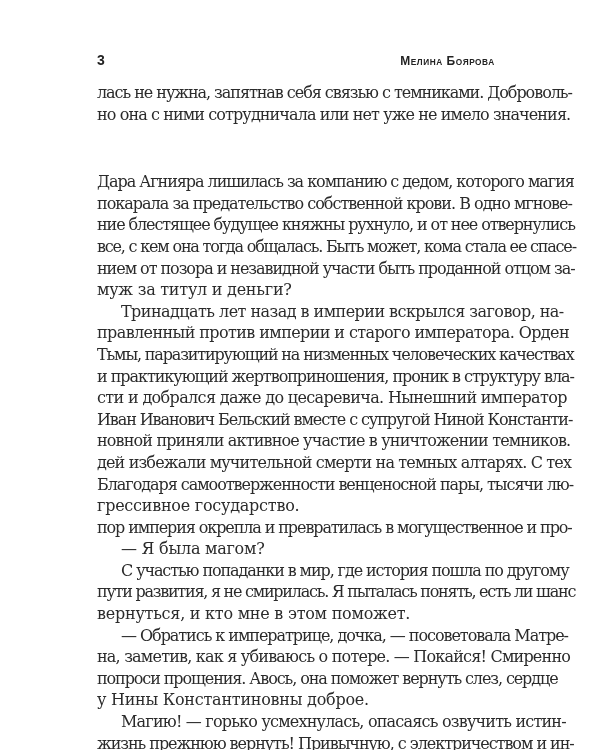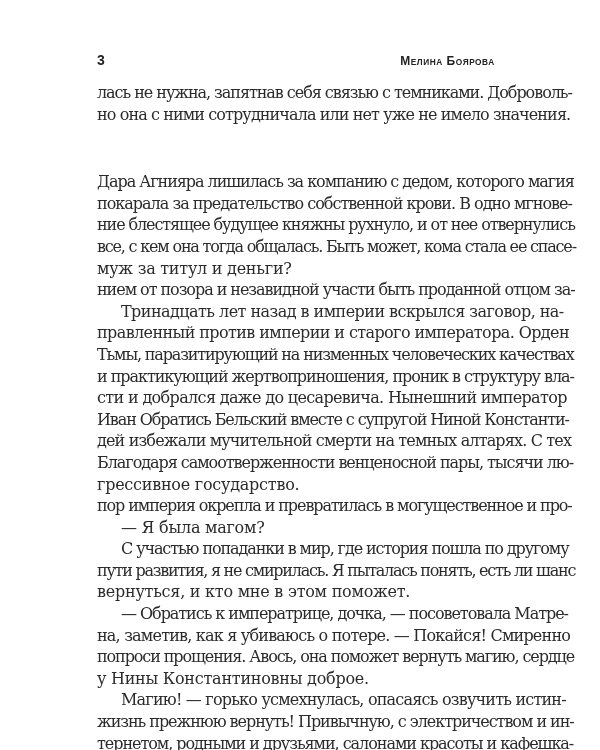--- a/index.html
+++ b/index.html
@@ -38,36 +38,37 @@
   <span class="running-title">Мелина Боярова</span>
 </div>
 
 <div class="text-body" id="text-body">
     <span class="line" style="letter-spacing: -1.05px;">лась не нужна, запятнав себя связью с темниками. Доброволь-</span>
     <span class="line" style="letter-spacing: -0.9px;">но она с ними сотрудничала или нет уже не имело значения.</span>
     <span class="line" style="letter-spacing: -1.05px; margin-top: 46px;">Дара Агнияра лишилась за компанию с дедом, которого магия</span>
     <span class="line" style="letter-spacing: -1px;">покарала за предательство собственной крови. В одно мгнове-</span>
     <span class="line" style="letter-spacing: -1.1px;">ние блестящее будущее княжны рухнуло, и от нее отвернулись</span>
     <span class="line" style="letter-spacing: -1.2px;">все, с кем она тогда общалась. Быть может, кома стала ее спасе-</span>
+    <span class="line" style="letter-spacing: -1.05px;">нием от позора и незавидной участи быть проданной отцом за-</span>
     <span class="line last" style="letter-spacing: -0.25px;">муж за титул и деньги?</span>
-    <span class="line" style="letter-spacing: -1.05px;">нием от позора и незавидной участи быть проданной отцом за-</span>
     <span class="line indent" style="letter-spacing: -0.55px;">Тринадцать лет назад в империи вскрылся заговор, на-</span>
     <span class="line" style="letter-spacing: -0.6px;">правленный против империи и старого императора. Орден</span>
     <span class="line" style="letter-spacing: -1.15px;">Тьмы, паразитирующий на низменных человеческих качествах</span>
     <span class="line" style="letter-spacing: -1.05px;">и практикующий жертвоприношения, проник в структуру вла-</span>
     <span class="line" style="letter-spacing: -0.65px;">сти и добрался даже до цесаревича. Нынешний император</span>
-    <span class="line" style="letter-spacing: -1.1px;">Иван Обратись Бельский вместе с супругой Ниной Константи-</span>
+    <span class="line" style="letter-spacing: -1.1px;">Иван Иванович Бельский вместе с супругой Ниной Константи-</span>
+    <span class="line" style="letter-spacing: -0.85px;">новной приняли активное участие в уничтожении темников.</span>
     <span class="line" style="letter-spacing: -0.85px;">дей избежали мучительной смерти на темных алтарях. С тех</span>
     <span class="line" style="letter-spacing: -1.05px;">Благодаря самоотверженности венценосной пары, тысячи лю-</span>
     <span class="line last" style="letter-spacing: -0.25px;">грессивное государство.</span>
     <span class="line" style="letter-spacing: -1.1px;">пор империя окрепла и превратилась в могущественное и про-</span>
     <span class="line indent last" style="letter-spacing: -0.25px;">— Я была магом?</span>
     <span class="line indent" style="letter-spacing: -1.1px;">С участью попаданки в мир, где история пошла по другому</span>
     <span class="line" style="letter-spacing: -1.25px;">пути развития, я не смирилась. Я пыталась понять, есть ли шанс</span>
     <span class="line last" style="letter-spacing: -0.25px;">вернуться, и кто мне в этом поможет.</span>
     <span class="line indent" style="letter-spacing: -1.05px;">— Обратись к императрице, дочка, — посоветовала Матре-</span>
     <span class="line" style="letter-spacing: -0.8px;">на, заметив, как я убиваюсь о потере. — Покайся! Смиренно</span>
-    <span class="line" style="letter-spacing: -1.1px;">попроси прощения. Авось, она поможет вернуть магию, сердце</span>
+    <span class="line" style="letter-spacing: -1.1px;">попроси прощения. Авось, она поможет вернуть слез, сердце</span>
     <span class="line last" style="letter-spacing: -0.25px;">у Нины Константиновны доброе.</span>
     <span class="line indent" style="letter-spacing: -0.8px;">Магию! — горько усмехнулась, опасаясь озвучить истин-</span>
     <span class="line" style="letter-spacing: -1.05px;">жизнь прежнюю вернуть! Привычную, с электричеством и ин-</span>
     <span class="line" style="letter-spacing: -1.05px;">тернетом, родными и друзьями, салонами красоты и кафешка-</span>
   </div>
 
 </body></html>

